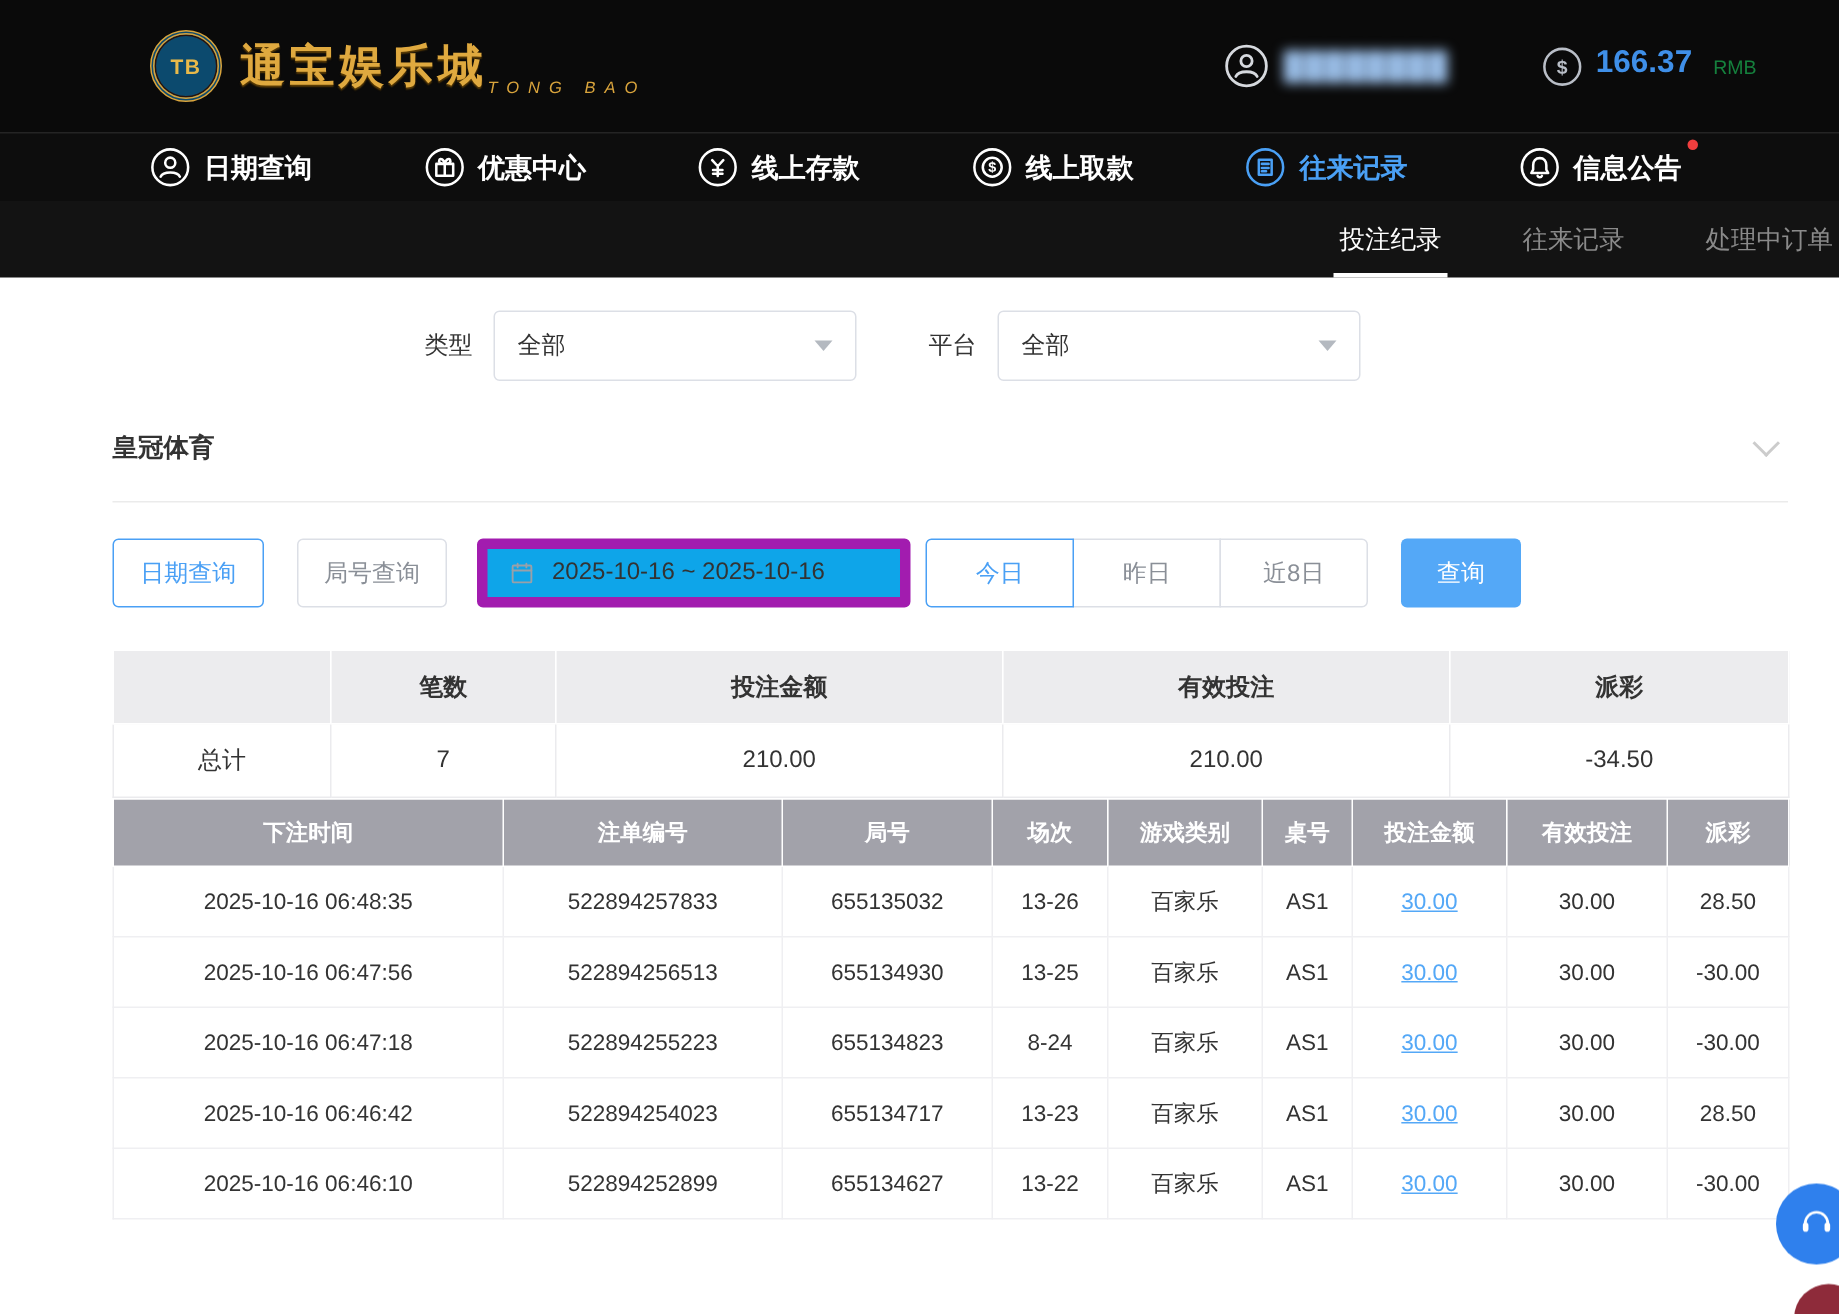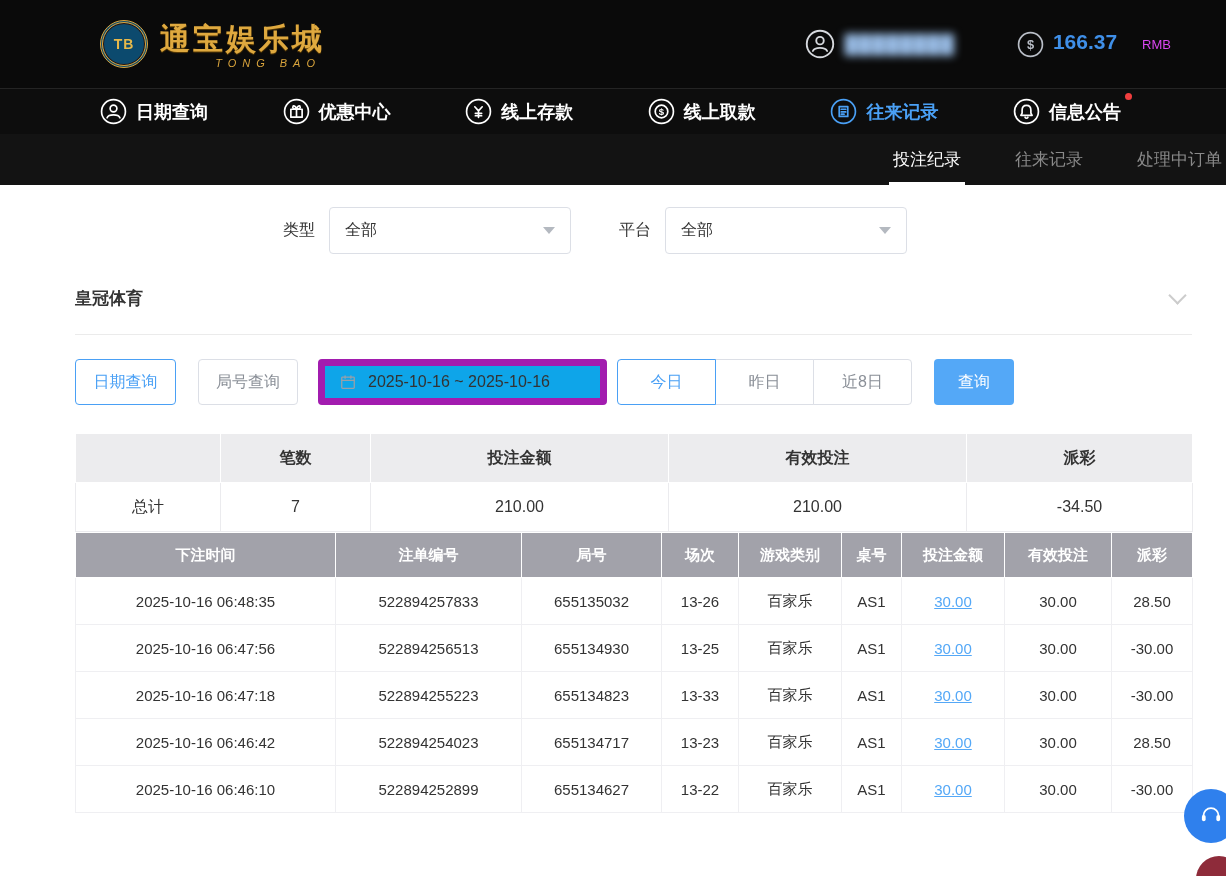--- a/index.html
+++ b/index.html
@@ -6,33 +6,33 @@
   html,body{width:1226px;height:876px;overflow:hidden;background:#fff;
     font-family:"Liberation Sans",sans-serif}
   
   .top-header{height:88px;background:#0a0a0a;display:flex;align-items:center;
     padding:0 55px 0 100px}
   .logo{display:flex;align-items:center;gap:12px;cursor:pointer}
   .chip{width:48px;height:48px;border-radius:50%;background:#0c4a6e;
     border:3px double #d9a43c;display:flex;align-items:center;justify-content:center;
     color:#e8b94a;font-weight:bold;font-size:14px;letter-spacing:1px;
     box-shadow:0 0 0 1px #2a1208 inset}
-  .logo-text{display:flex;flex-direction:column}
+  .logo-text{display:flex;flex-direction:row}
   .logo-title{color:#dfa93f;font-size:30px;font-weight:800;letter-spacing:3px;
     text-shadow:0 1px 1px #5c3d05}
   .logo-sub{color:#d9a43c;font-size:11px;letter-spacing:6px;font-style:italic;
     align-self:flex-end;margin-top:-3px;margin-right:4px}
   .header-right{margin-left:auto;display:flex;align-items:center;gap:62px}
   .user-info{display:flex;align-items:center;gap:10px;cursor:pointer}
   .user-icon{color:#d6d9de;display:flex}
   .username{font-size:18px;color:#9cc0ea;filter:blur(4px);letter-spacing:1px}
   .balance{display:flex;align-items:flex-start;gap:9px}
   .balance-icon{color:#b9bec7;display:flex;margin-top:1px}
   .balance-amount{color:#3f8fe8;font-size:21px;font-weight:bold}
-  .balance-cur{color:#d946ef;font-size:13px;margin-top:7px;margin-left:16px}
+  .balance-cur{color:#15803d;font-size:13px;margin-top:7px;margin-left:5px}
   
   .main-nav{height:46px;background:#0d0d0d;border-top:1px solid #242424;
     display:flex;align-items:center;justify-content:space-between;padding:0 105px 0 100px}
   .nav-item{display:flex;align-items:center;gap:9px;color:#fff;font-size:18px;
     font-weight:600;cursor:pointer;position:relative;white-space:nowrap}
   .nav-item.active{color:#4aa0f5}
   .nav-icon{display:flex}
   .badge-dot{position:absolute;top:-5px;right:-11px;width:7px;height:7px;
     border-radius:50%;background:#f03e3e}
   
@@ -320,21 +320,21 @@
           <td>百家乐</td>
           <td>AS1</td>
           <td><a class="bet-link">30.00</a></td>
           <td>30.00</td>
           <td class="neg">-30.00</td>
         </tr>
         <tr>
           <td>2025-10-16 06:47:18</td>
           <td>522894255223</td>
           <td>655134823</td>
-          <td>13-33</td>
+          <td>8-24</td>
           <td>百家乐</td>
           <td>AS1</td>
           <td><a class="bet-link">30.00</a></td>
           <td>30.00</td>
           <td class="neg">-30.00</td>
         </tr>
         <tr>
           <td>2025-10-16 06:46:42</td>
           <td>522894254023</td>
           <td>655134717</td>

